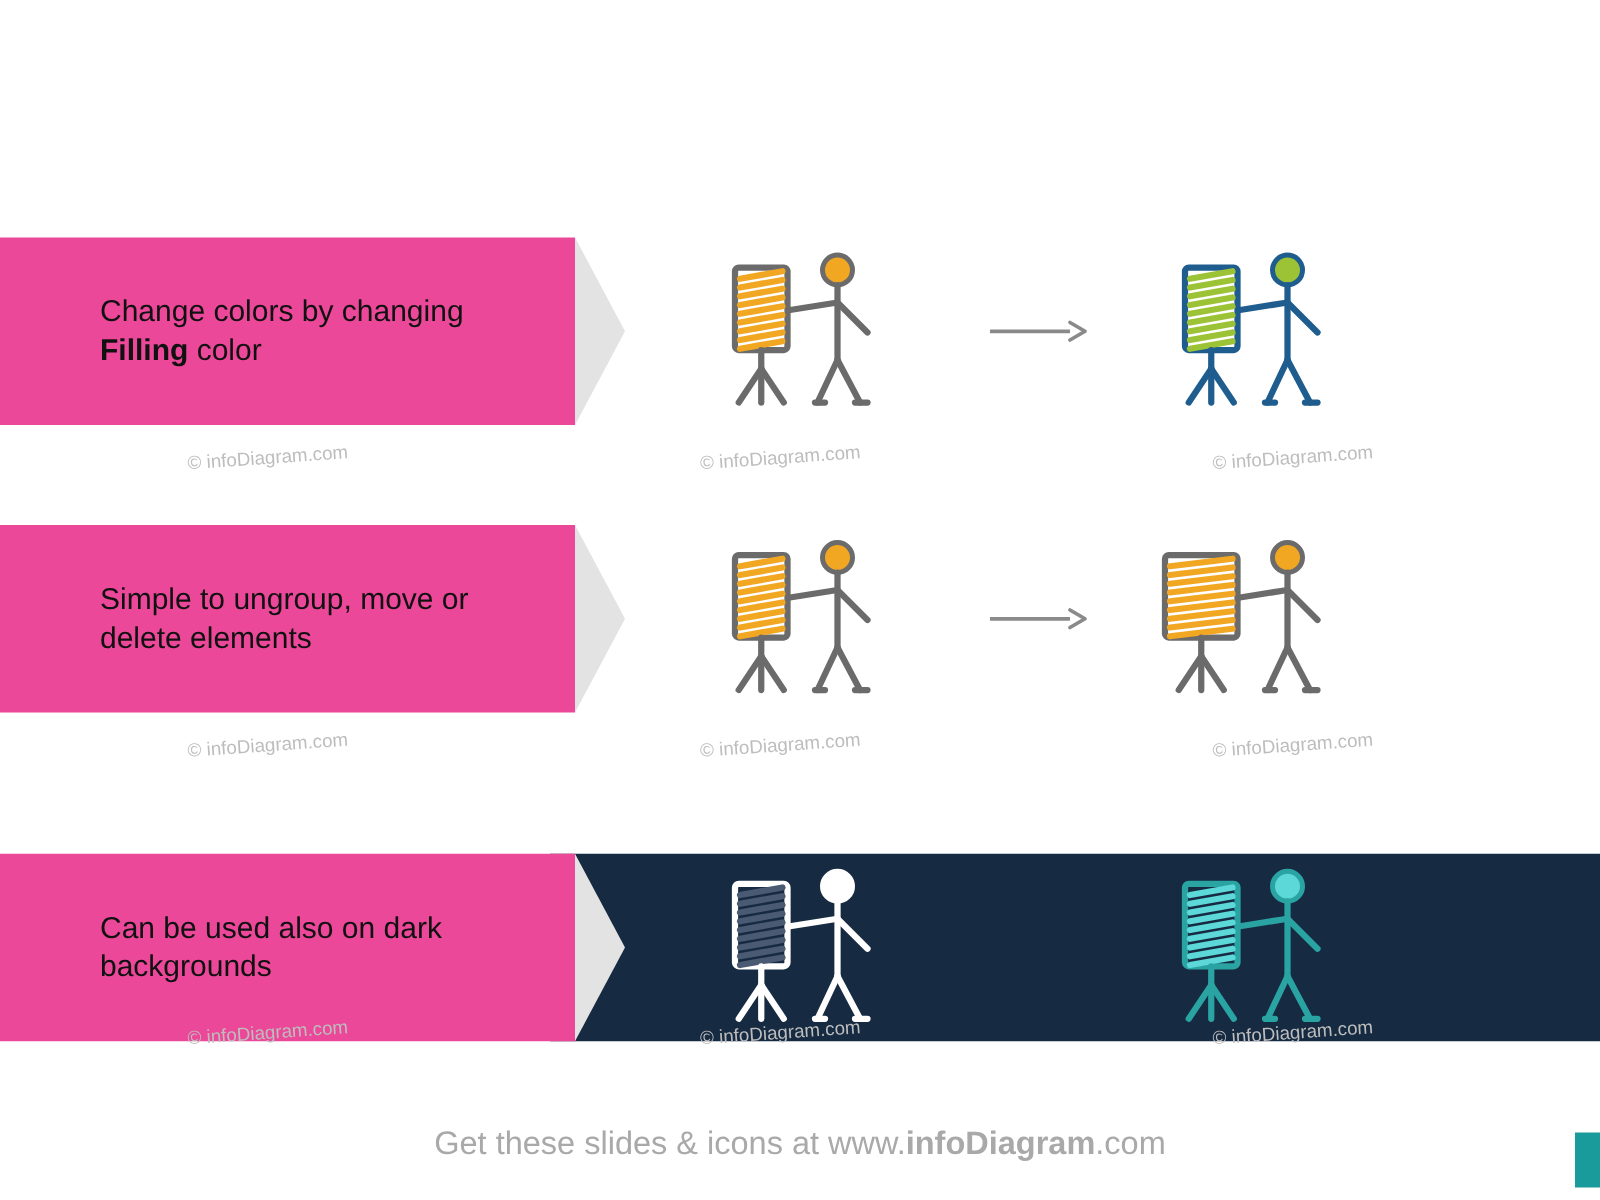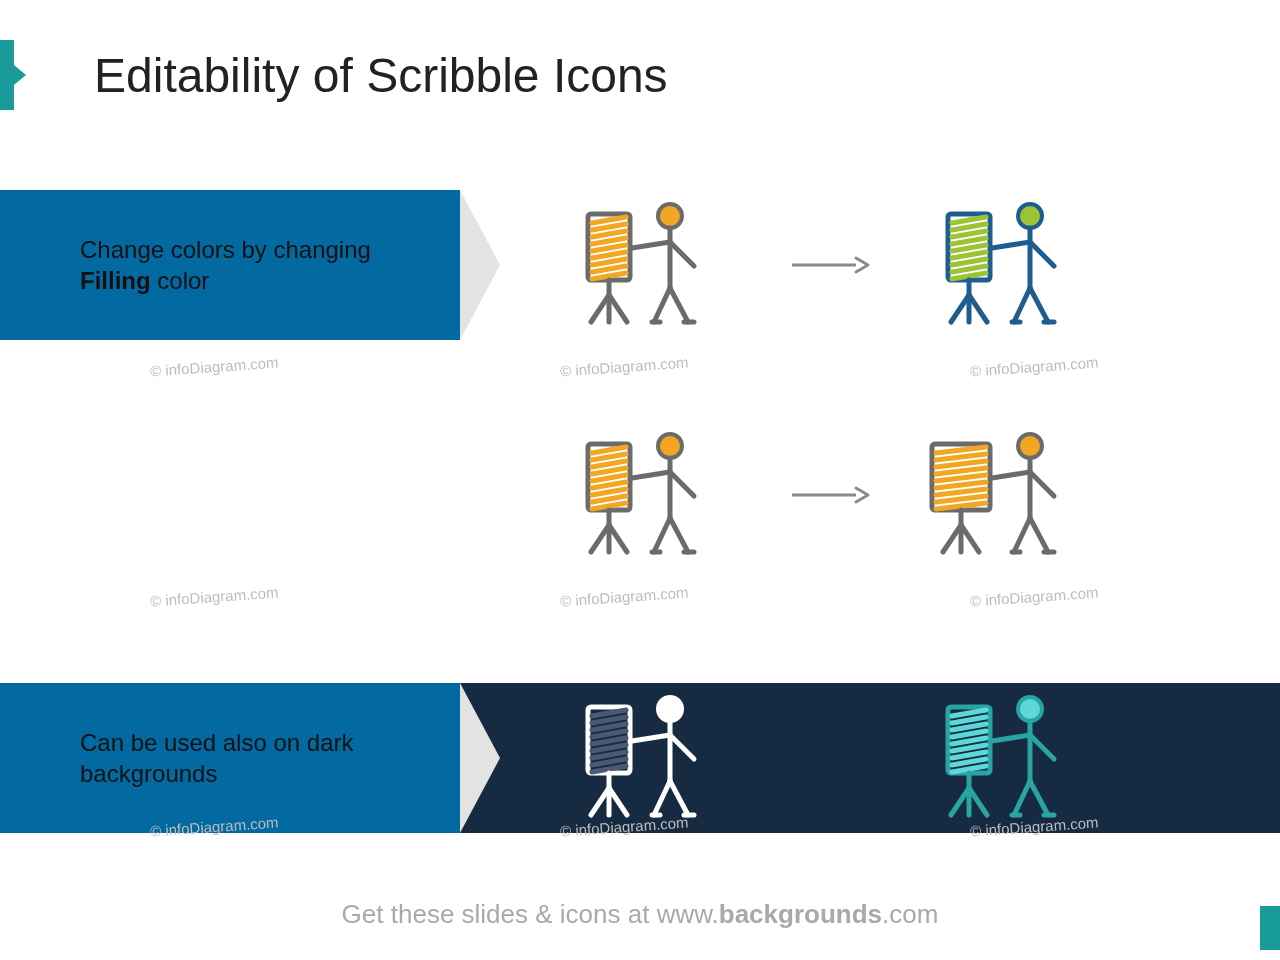--- a/index.html
+++ b/index.html
@@ -44,21 +44,21 @@
     height: 150px;
   }
   .row1 { top: 190px; }
   .row2 { top: 420px; }
   .row3 { top: 683px; }
   .arrow-band {
     position: absolute;
     left: 0; top: 0;
     height: 150px;
     width: 460px;
-    background: #0369a1;
+    background: #ec4899;
     display: flex; align-items: center;
     padding-left: 80px; padding-right: 40px;
   }
   .arrow-band::after {
     content: "";
     position: absolute;
     right: -40px; top: 0;
     width: 0; height: 0;
     border-top: 75px solid transparent;
     border-bottom: 75px solid transparent;
@@ -123,24 +123,20 @@
     width:20px; height:44px;
     background:#1a9b9b;
   }
   svg { overflow: visible; }
 </style>
 </head>
 <body>
 
 <div class="slide">
 
-  <div class="title-bar">
-    <div class="accent"></div>
-    <h1 class="title">Editability of Scribble Icons</h1>
-  </div>
 
   <div class="row row1">
     <div class="arrow-band">
       <div class="band-text">
         <span>Change colors by changing </span><b>Filling</b><span> color</span>
       </div>
     </div>
     <div class="icon-slot slot-a">
   <svg width="150" height="130" viewBox="0 0 150 130">
 
@@ -199,20 +195,25 @@
     <path d="M 100 42 L 124 66" stroke="#1f5d8f" stroke-width="5" stroke-linecap="round"></path>
     <path d="M 100 88 L 84 122" stroke="#1f5d8f" stroke-width="5" stroke-linecap="round"></path>
     <path d="M 100 88 L 118 122" stroke="#1f5d8f" stroke-width="5" stroke-linecap="round"></path>
     <path d="M 82 122 L 90 122" stroke="#1f5d8f" stroke-width="5" stroke-linecap="round"></path>
     <path d="M 114 122 L 124 122" stroke="#1f5d8f" stroke-width="5" stroke-linecap="round"></path>
   </svg>
       </div>
   </div>
 
   <div class="row row2">
+    <div class="arrow-band">
+      <div class="band-text">
+        <span>Simple to ungroup, move or delete elements</span>
+      </div>
+    </div>
     <div class="icon-slot slot-a">
   <svg width="150" height="130" viewBox="0 0 150 130">
 
     <rect x="18" y="14" width="42" height="66" rx="3" fill="none" stroke="#6b6b6b" stroke-width="5"></rect>
     <path d="M 22 23 L 56 17" stroke="#f2a723" stroke-width="5" stroke-linecap="round" fill="none"></path>
           <path d="M 22 30 L 56 24" stroke="#f2a723" stroke-width="5" stroke-linecap="round" fill="none"></path>
           <path d="M 22 37 L 56 31" stroke="#f2a723" stroke-width="5" stroke-linecap="round" fill="none"></path>
           <path d="M 22 44 L 56 38" stroke="#f2a723" stroke-width="5" stroke-linecap="round" fill="none"></path>
           <path d="M 22 51 L 56 45" stroke="#f2a723" stroke-width="5" stroke-linecap="round" fill="none"></path>
           <path d="M 22 58 L 56 52" stroke="#f2a723" stroke-width="5" stroke-linecap="round" fill="none"></path>
@@ -341,16 +342,16 @@
   <div class="watermark" style="left:560px; top:358px;">© infoDiagram.com</div>
   <div class="watermark" style="left:970px; top:358px;">© infoDiagram.com</div>
   <div class="watermark" style="left:150px; top:588px;">© infoDiagram.com</div>
   <div class="watermark" style="left:560px; top:588px;">© infoDiagram.com</div>
   <div class="watermark" style="left:970px; top:588px;">© infoDiagram.com</div>
   <div class="watermark" style="left:150px; top:818px;">© infoDiagram.com</div>
   <div class="watermark" style="left:560px; top:818px;">© infoDiagram.com</div>
   <div class="watermark" style="left:970px; top:818px;">© infoDiagram.com</div>
 
   <div class="footer">
-    <span>Get these slides &amp; icons at www.</span><b>backgrounds</b><span>.com</span>
+    <span>Get these slides &amp; icons at www.</span><b>infoDiagram</b><span>.com</span>
   </div>
   <div class="corner"></div>
 </div>
 
 </body></html>

